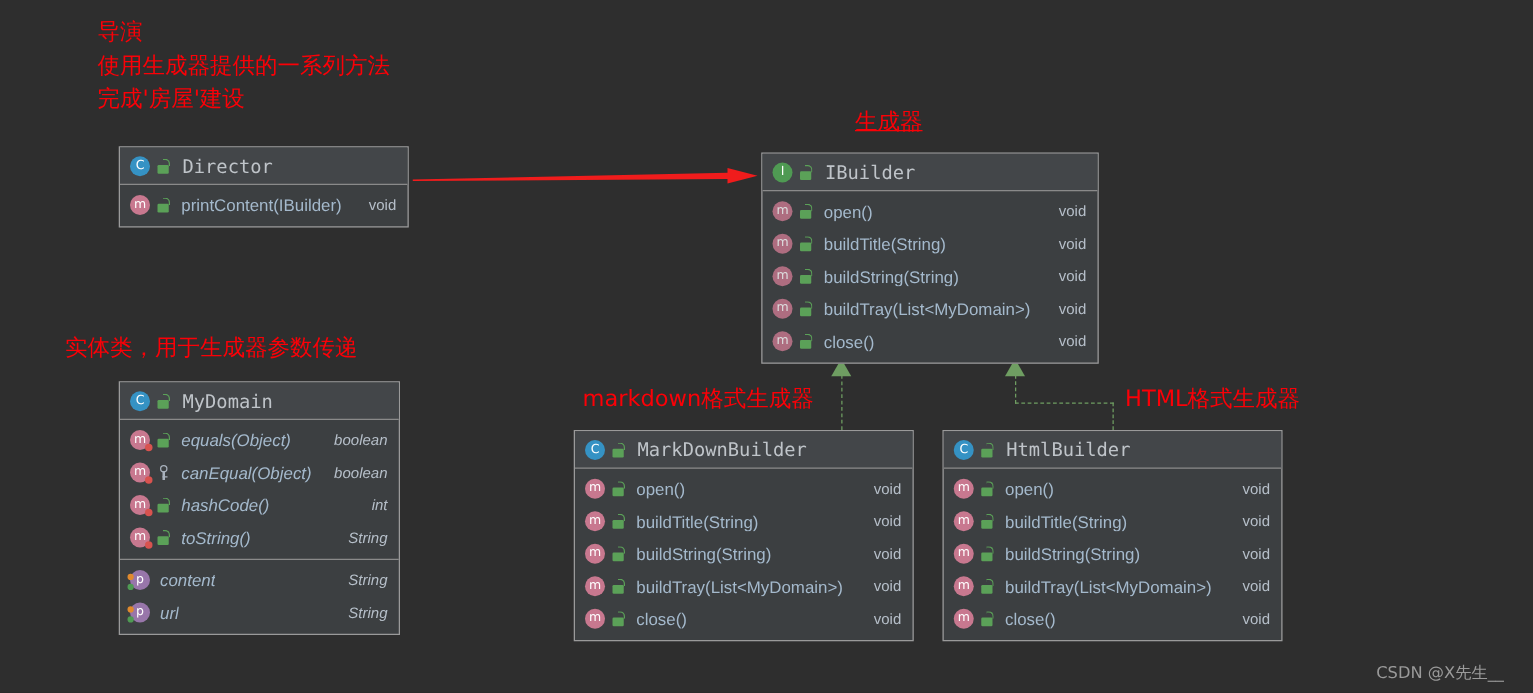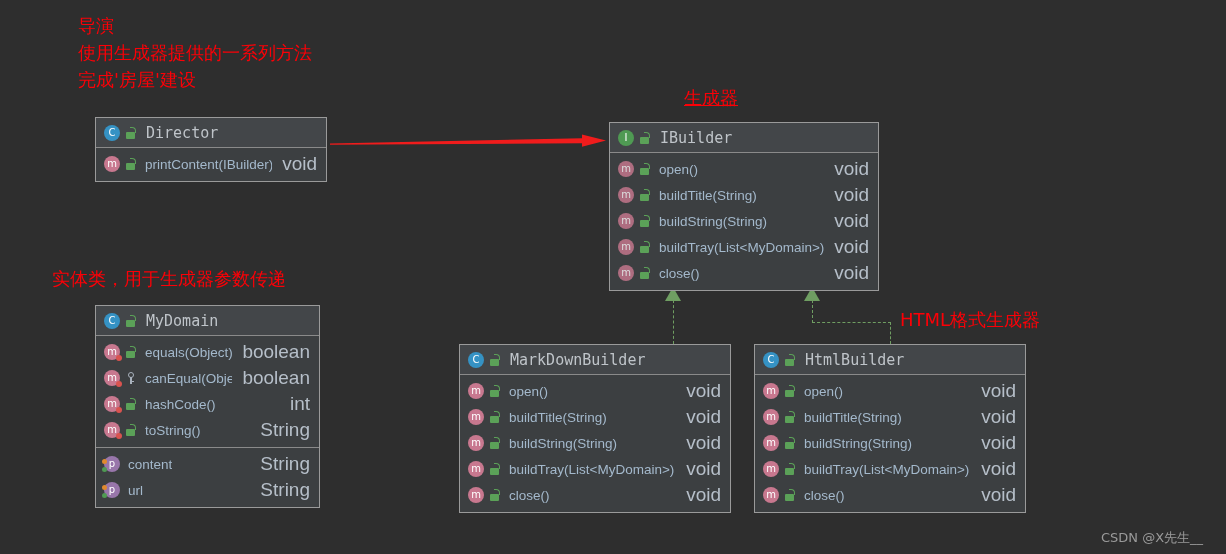--- a/index.html
+++ b/index.html
@@ -65,27 +65,27 @@
   }
   .uml-name {
     font-size: 13.5px;
     color: #a4b9cc;
     margin-left: 8px;
     white-space: nowrap;
     flex: 0 1 auto;
     overflow: hidden;
   }
   .uml-type {
-    font-size: 19px;
+    font-size: 12px;
     color: #b6bfc9;
     margin-left: auto;
     padding-left: 10px;
     white-space: nowrap;
   }
-  .italic .uml-name, .italic .uml-type { }
+  .italic .uml-name, .italic .uml-type { font-style: italic; }
 
   
   .ico {
     position: relative;
     flex: 0 0 auto;
     display: inline-block;
   }
   .circ {
     width: 16px; height: 16px;
     border-radius: 50%;
@@ -206,20 +206,21 @@
 </head>
 <body>
 
 <div id="canvas">
 
   <div class="annot" style="left:78px; top:12px;">导演
 使用生成器提供的一系列方法
 完成'房屋'建设</div>
   <div class="annot" style="left:684px; top:84px;text-decoration:underline;">生成器</div>
   <div class="annot" style="left:52px; top:265px;">实体类，用于生成器参数传递</div>
+  <div class="annot" style="left:466px; top:306px;">markdown格式生成器</div>
   <div class="annot" style="left:900px; top:306px;">HTML格式生成器</div>
 
   <svg class="rel" style="left:330px; top:125px;" width="282" height="32" viewBox="0 0 282 32">
     <polygon points="0,18.6 252,13.2 252,9.4 276,15.6 252,21.8 252,18.2 0,19.8" fill="#f01c1c"></polygon>
   </svg>
 
   <div class="dash-v" style="left:673px; top:300px; height:44px;"></div>
   <div class="tri-up" style="left:665px; top:287px;"></div>
 
   <div class="dash-v" style="left:890px; top:322px; height:22px;"></div>

